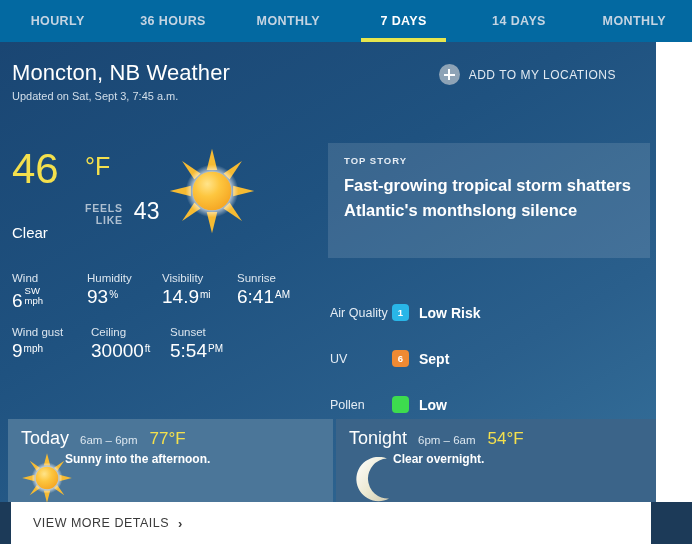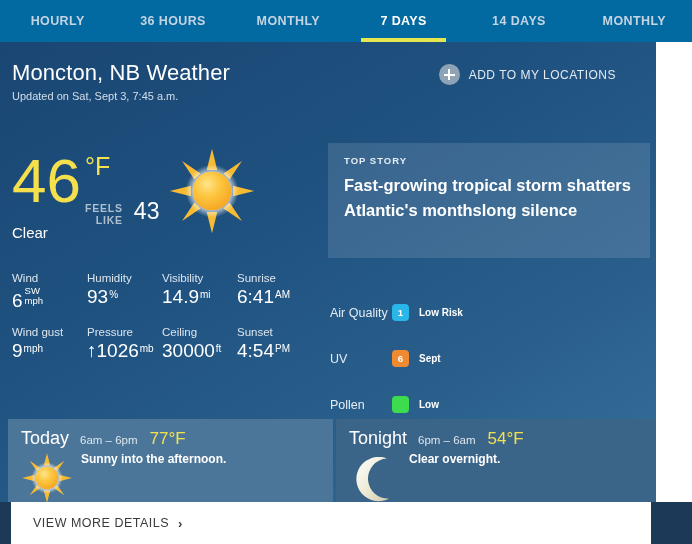--- a/index.html
+++ b/index.html
@@ -84,23 +84,23 @@
   .add-loc-icon::before { left: 5px; top: 9.5px; width: 11px; height: 2px; }
   .add-loc-icon::after  { top: 5px; left: 9.5px; height: 11px; width: 2px; }
   .add-loc-label {
     color: #e2eaf2;
     font-size: 12px;
     letter-spacing: 0.5px;
   }
 
   
   .cur-temp {
-    position: absolute; left: 12px; top: 108px;
+    position: absolute; left: 12px; top: 96px;
     color: #f4e04d;
-    font-size: 62px;
+    font-size: 42px;
     line-height: 62px;
     font-weight: normal;
   }
   .cur-unit {
     position: absolute; left: 85px; top: 112px;
     color: #f4e04d;
     font-size: 25px;
     line-height: 25px;
   }
   .feels-wrap {
@@ -210,21 +210,21 @@
     width: 17px; height: 17px;
     border-radius: 4px;
     display: flex; align-items: center; justify-content: center;
     color: #ffffff;
     font-size: 9.5px;
     font-weight: bold;
     margin-right: 10px;
   }
   .index-desc {
     color: #ffffff;
-    font-size: 10px;
+    font-size: 14px;
     font-weight: bold;
   }
 
   
   .stf-title {
     position: absolute; left: 12px; top: 352px;
     color: #9fb5c9;
     font-size: 13px;
     font-weight: bold;
     letter-spacing: 0.9px;
@@ -253,21 +253,21 @@
     font-size: 11.5px;
     margin-left: 11px;
   }
   .stf-temp {
     color: #f4e04d;
     font-size: 17px;
     margin-left: 12px;
   }
   .stf-desc {
     position: absolute;
-    left: 73px; top: 33px;
+    left: 57px; top: 33px;
     color: #ffffff;
     font-size: 12px;
     font-weight: bold;
   }
   .stf-icon {
     position: absolute;
     left: 12px; top: 32px;
     width: 54px; height: 54px;
   }
 
@@ -396,30 +396,26 @@
         <div class="stat-label">Sunrise</div>
         <div class="stat-value"><span>6:41</span><span class="sup">AM</span></div>
       </div>
     </div>
     <div class="stats-row">
       <div class="stat">
         <div class="stat-label">Wind gust</div>
         <div class="stat-value"><span>9</span><span class="sup">mph</span></div>
       </div>
       <div class="stat">
-        <div class="stat-label">Pressure</div>
-        <div class="stat-value"><span>↑1026</span><span class="sup">mb</span></div>
-      </div>
-      <div class="stat">
         <div class="stat-label">Ceiling</div>
         <div class="stat-value"><span>30000</span><span class="sup">ft</span></div>
       </div>
       <div class="stat">
         <div class="stat-label">Sunset</div>
-        <div class="stat-value"><span>4:54</span><span class="sup">PM</span></div>
+        <div class="stat-value"><span>5:54</span><span class="sup">PM</span></div>
       </div>
     </div>
   </div>
 
   <div class="indices">
     <div class="index-row">
       <span class="index-name">Air Quality</span>
       <span class="index-badge" style="background:#29b6e8">1</span>
       <span class="index-desc">Low Risk</span>
     </div>

